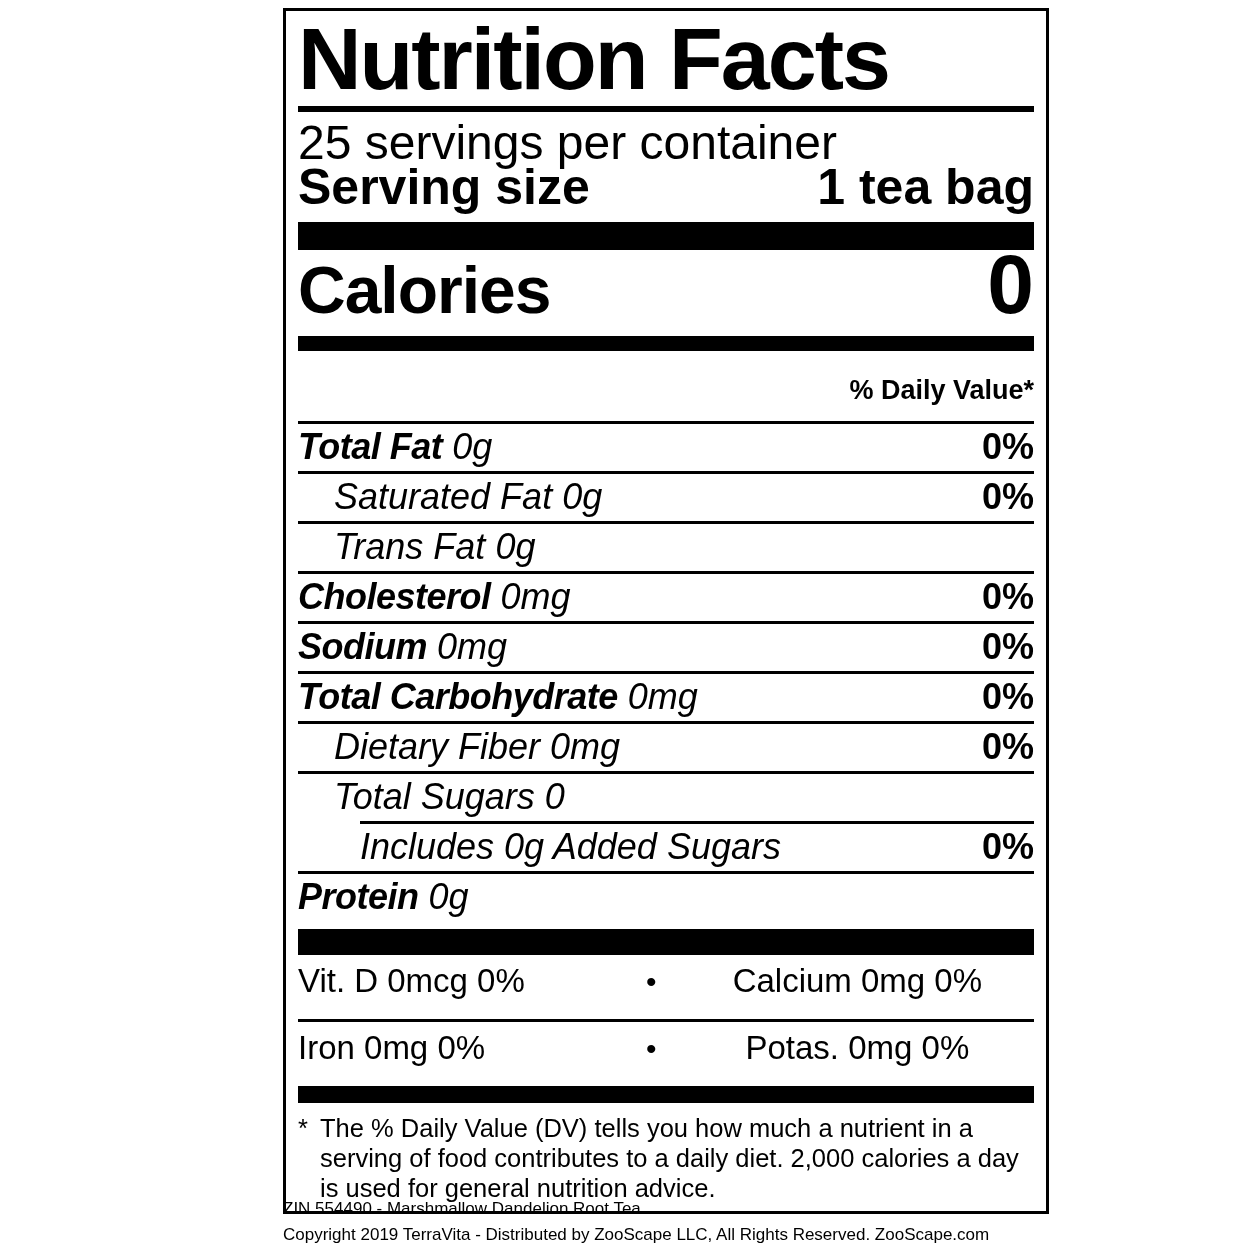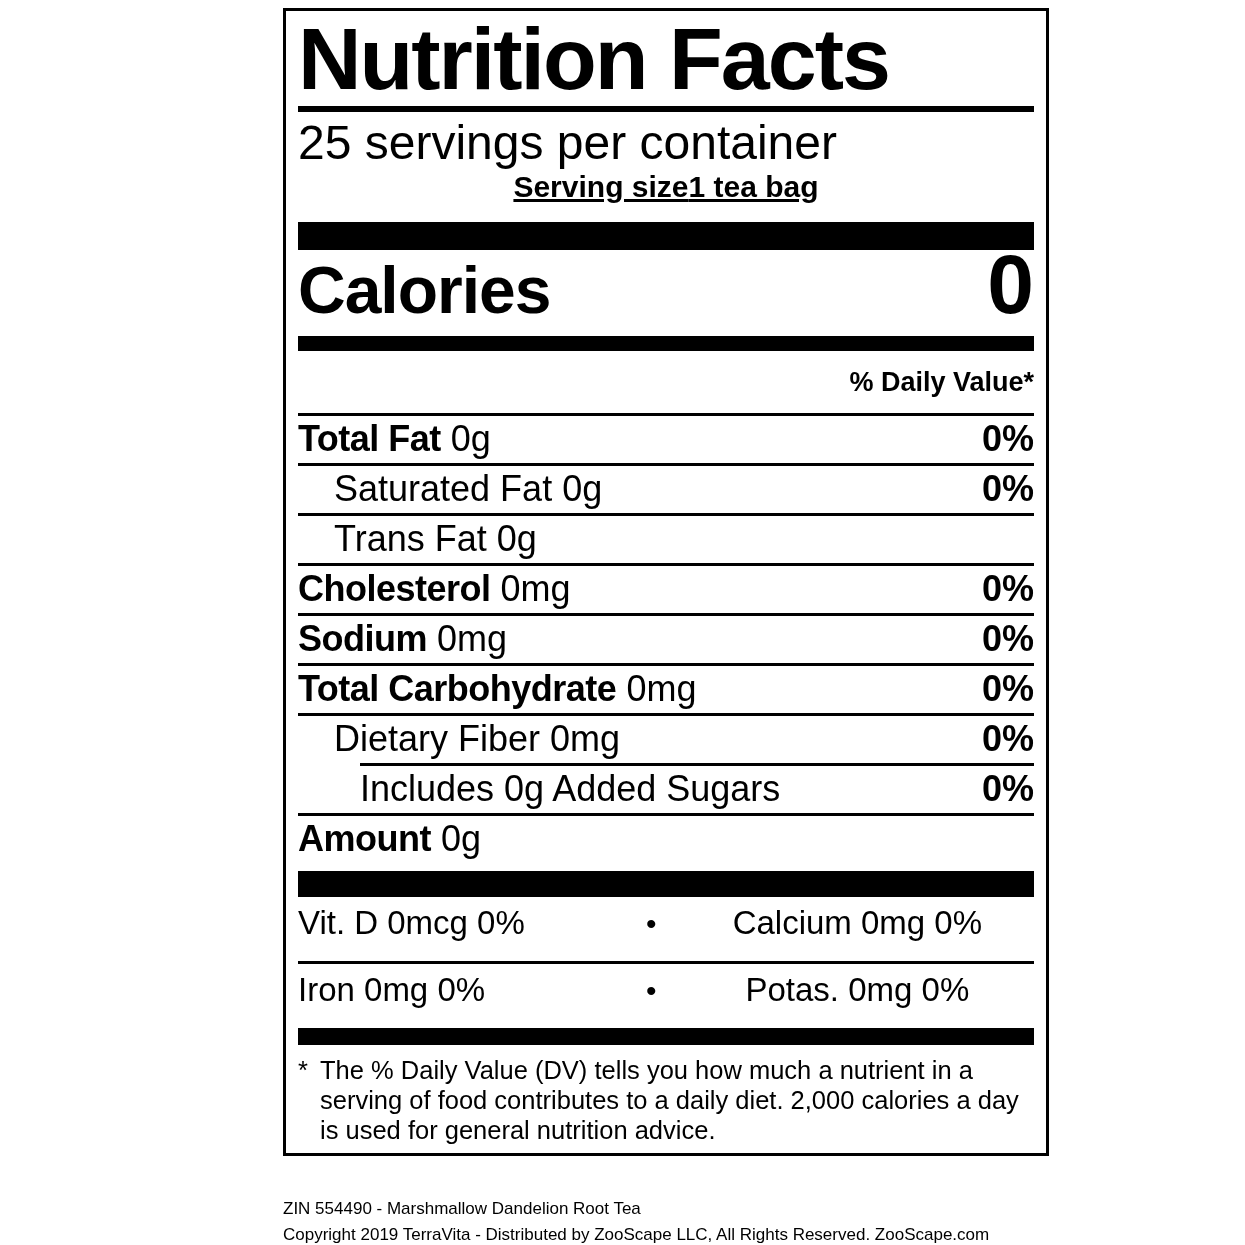--- a/index.html
+++ b/index.html
@@ -40,26 +40,25 @@
     margin: 3px 0 10px 0;
   }
 
   .servings-line {
     font-size: 48px;
     line-height: 42px;
   }
 
   .serving-size-row {
     display: flex;
-    justify-content: center;
-    align-items: baseline;
-    font-size: 30px;
+    justify-content: space-between;
+    align-items: baseline;
+    font-size: 50px;
     font-weight: bold;
     line-height: 46px;
-    text-decoration: underline;
   }
 
   .bar { background: #000; }
   .bar-thick { height: 28px; margin-top: 12px; }
   .bar-mid { height: 15px; margin-top: 12px; }
   .bar-vits { height: 26px; margin-top: 8px; }
   .bar-final { height: 17px; }
 
   .amount-per-serving {
     font-size: 27px;
@@ -84,32 +83,33 @@
     font-weight: bold;
     line-height: 68px;
   }
 
   .dv-header {
     text-align: right;
     font-size: 27px;
     font-weight: bold;
     padding: 16px 0;
     line-height: 30px;
+    margin-top: 8px;
   }
 
   .nrow {
     display: flex;
     justify-content: space-between;
     align-items: baseline;
     border-top: 3px solid #000;
     padding: 4px 0 5px 0;
     font-size: 36px;
     line-height: 38px;
   }
-  .nrow .nname { white-space: nowrap; }
+  .nrow .nname { white-space: nowrap; font-style: italic; }
   .nrow .b { font-weight: bold; letter-spacing: -0.5px; }
   .nrow .dv { font-weight: bold; }
   .lvl1 { padding-left: 36px; }
   .lvl2-row { margin-left: 62px; }
 
   .micro-row {
     display: flex;
     align-items: baseline;
     font-size: 33px;
     line-height: 38px;
@@ -195,28 +195,32 @@
   <div class="nrow">
     <span class="nname"><span class="b">Total Carbohydrate</span> <span>0mg</span></span>
     <span class="dv">0%</span>
   </div>
 
   <div class="nrow">
     <span class="nname lvl1"><span>Dietary Fiber</span> <span>0mg</span></span>
     <span class="dv">0%</span>
   </div>
 
+  <div class="nrow">
+    <span class="nname lvl1"><span>Total Sugars</span> <span>0</span></span>
+    <span class="dv"></span>
+  </div>
 
   <div class="nrow lvl2-row">
     <span class="nname"><span>Includes 0g Added Sugars</span></span>
     <span class="dv">0%</span>
   </div>
 
   <div class="nrow">
-    <span class="nname"><span class="b">Amount</span> <span>0g</span></span>
+    <span class="nname"><span class="b">Protein</span> <span>0g</span></span>
     <span class="dv"></span>
   </div>
 
   <div class="bar bar-vits"></div>
 
   <div class="micro-row">
     <span class="micro-left">Vit. D 0mcg 0%</span>
     <span class="micro-bullet">•</span>
     <span class="micro-right">Calcium 0mg 0%</span>
   </div>

